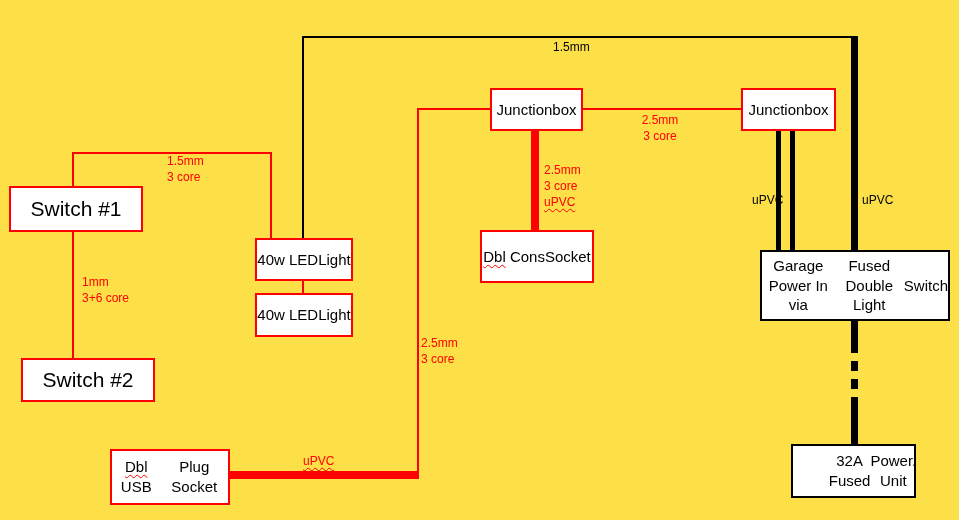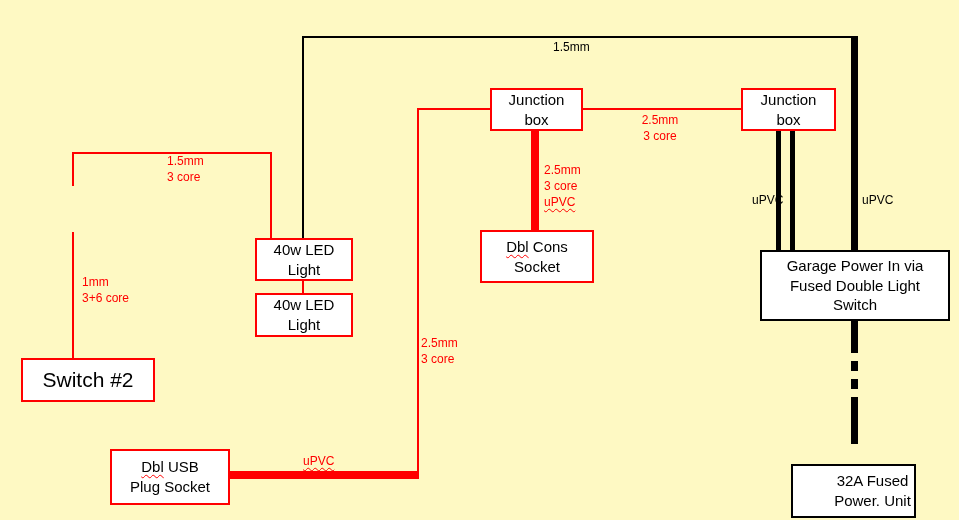--- a/index.html
+++ b/index.html
@@ -1,32 +1,31 @@
 <!DOCTYPE html>
 <html><head>
 <meta charset="utf-8">
 <style>
   html, body { margin: 0; padding: 0; background: #ffffff; }
   #canvas {
     position: relative;
     width: 959px;
     height: 520px;
-    background: #fef9c3;
+    background: #fde047;
     font-family: "Liberation Sans", sans-serif;
     overflow: hidden;
   }
   .wire { position: absolute; }
   .wire.red { background: #ff0000; }
   .wire.black { background: #000000; }
   .box {
     position: absolute;
     background: #ffffff;
     border: 2px solid #000;
     display: flex;
-    flex-direction: column;
     align-items: center;
     justify-content: center;
     text-align: center;
     font-size: 15px;
     line-height: 1.32;
     color: #000;
     box-sizing: border-box;
   }
   .box.red-border { border-color: #ff0000; }
   .box.big { font-size: 21px; }
@@ -117,20 +116,23 @@
   </div>
 
   <div class="lbl black" style="left:752px; top:192px;">
     <span>uPVC</span>
   </div>
 
   <div class="lbl black" style="left:862px; top:192px;">
     <span>uPVC</span>
   </div>
 
+  <div class="box red-border big" style="left:9px; top:186px; width:134px; height:46px;">
+    <span>Switch #1</span>
+  </div>
 
   <div class="box red-border big" style="left:9px; top:358px; width:134px; height:44px;margin-left:12px;">
     <span>Switch #2</span>
   </div>
 
   <div class="box red-border" style="left:255px; top:238px; width:98px; height:43px;">
     <span>40w LED</span>
     <span>Light</span>
   </div>
 
@@ -164,18 +166,18 @@
   </div>
 
   <div class="box red-border" style="left:110px; top:449px; width:120px; height:56px;">
     <span>
       <span class="sq inline-sp">Dbl</span>
       <span class="inline-sp">USB</span>
     </span>
     <span>Plug Socket</span>
   </div>
 
-  <div class="box" style="left:791px; top:464px; width:125px; height:54px;padding-left:38px;">
+  <div class="box" style="left:791px; top:444px; width:125px; height:54px;padding-left:38px;">
     <span>32A Fused</span>
     <span>Power. Unit</span>
   </div>
 
 </div>
 
 </body></html>

